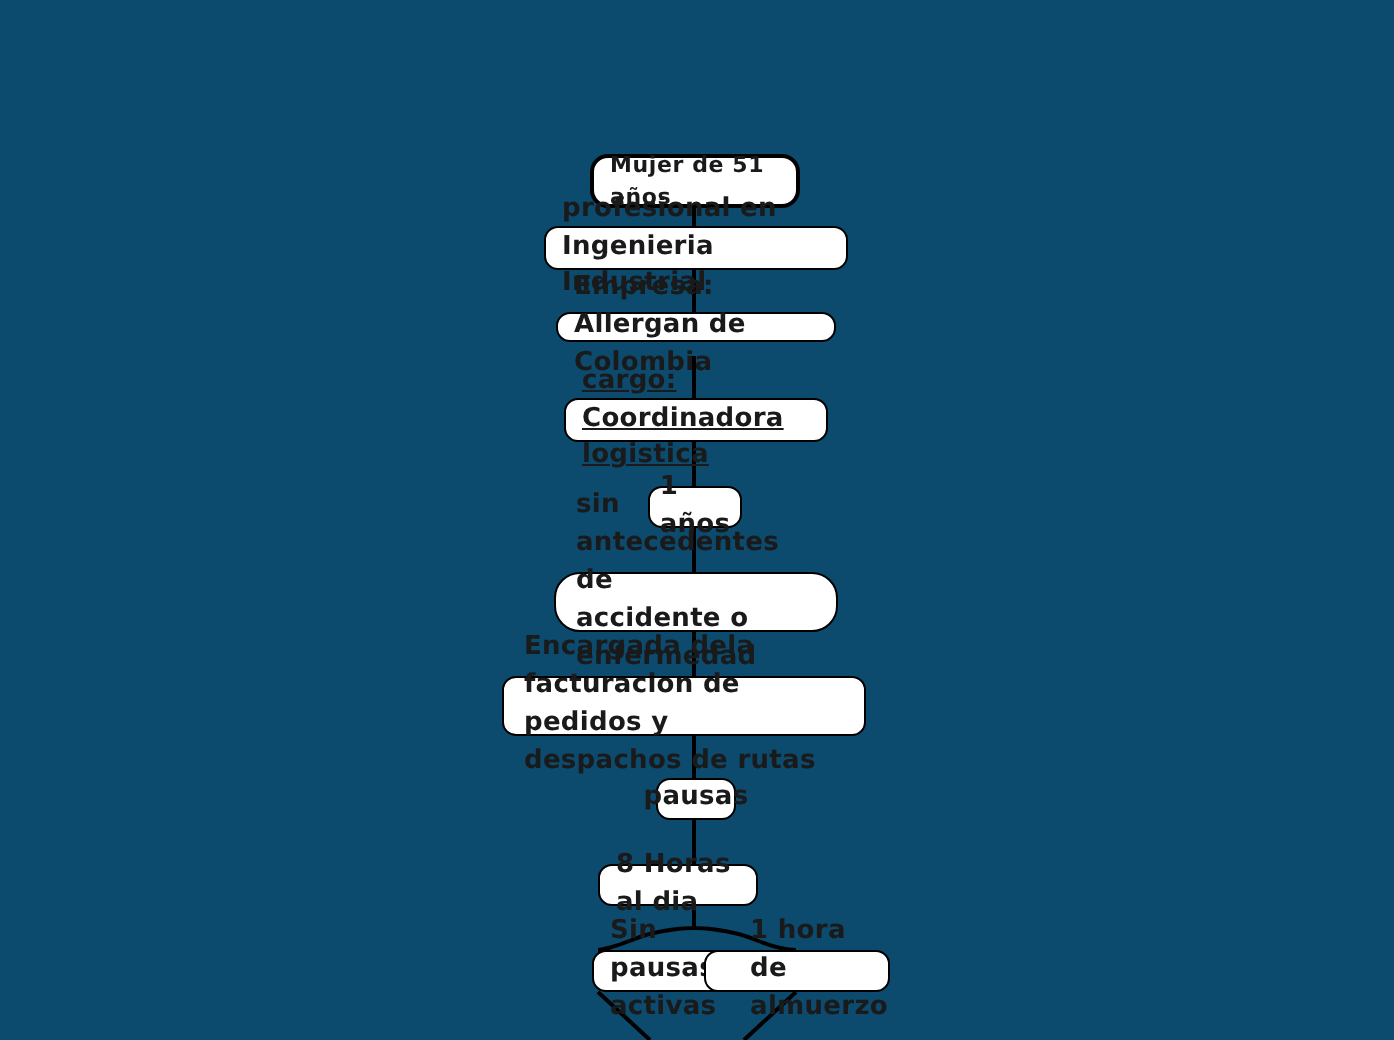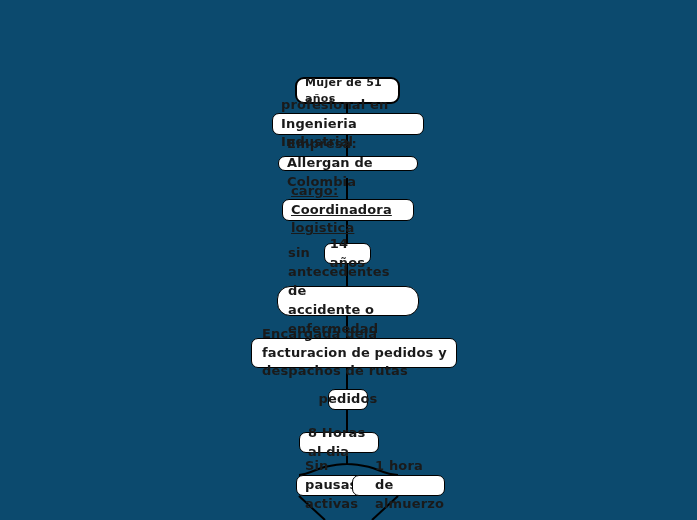--- a/index.html
+++ b/index.html
@@ -69,23 +69,23 @@
       <path d="M347,453 L347,464 C347,464 330,464 316,470 C306,474 300,475 299,475" stroke="#000000" stroke-width="2" fill="none" stroke-linecap="butt"></path>
       <path d="M347,453 L347,464 C347,464 364,464 378,470 C388,474 394,475 398,475" stroke="#000000" stroke-width="2" fill="none" stroke-linecap="butt"></path>
       <line x1="299" y1="496" x2="325" y2="520" stroke="#000000" stroke-width="2" fill="none" stroke-linecap="butt"></line>
       <line x1="398" y1="496" x2="372" y2="520" stroke="#000000" stroke-width="2" fill="none" stroke-linecap="butt"></line>
     </svg>
   <div id="nodes-layer">
       <div class="node root" style="left: 295px; top: 77px; width: 105px; height: 27px;">Mujer de 51 años</div>
       <div class="node" style="left: 272px; top: 113px; width: 152px; height: 22px;">profesional en Ingenieria Industrial</div>
       <div class="node" style="left: 278px; top: 156px; width: 140px; height: 15px;">Empresa: Allergan de Colombia</div>
       <div class="node" style="left: 282px; top: 199px; width: 132px; height: 22px; text-decoration: underline;">cargo: Coordinadora logistica</div>
-      <div class="node" style="left: 324px; top: 243px; width: 47px; height: 21px;">14 años</div>
+      <div class="node" style="left: 324px; top: 243px; width: 47px; height: 21px;">1 años</div>
       <div class="node multiline" style="left: 277px; top: 286px; width: 142px; height: 30px; border-radius: 13px;">sin antecedentes de
 accidente o enfermedad laboral</div>
-      <div class="node multiline" style="left: 251px; top: 338px; width: 206px; height: 30px;">Encargada dela facturacion de pedidos y
+      <div class="node multiline" style="left: 251px; top: 338px; width: 182px; height: 30px;">Encargada dela facturacion de pedidos y
 despachos de  rutas</div>
-      <div class="node" style="left: 328px; top: 389px; width: 40px; height: 21px;">pedidos</div>
+      <div class="node" style="left: 328px; top: 389px; width: 40px; height: 21px;">pausas</div>
       <div class="node" style="left: 299px; top: 432px; width: 80px; height: 21px;">8 Horas al dia</div>
       <div class="node" style="left: 252px; top: 475px; width: 93px; height: 21px; margin-left: 44px;">Sin pausas activas</div>
       <div class="node" style="left: 352px; top: 475px; width: 93px; height: 21px; padding-left: 30px;">1 hora de almuerzo</div>
     </div>
 </div>
 
 </body></html>

